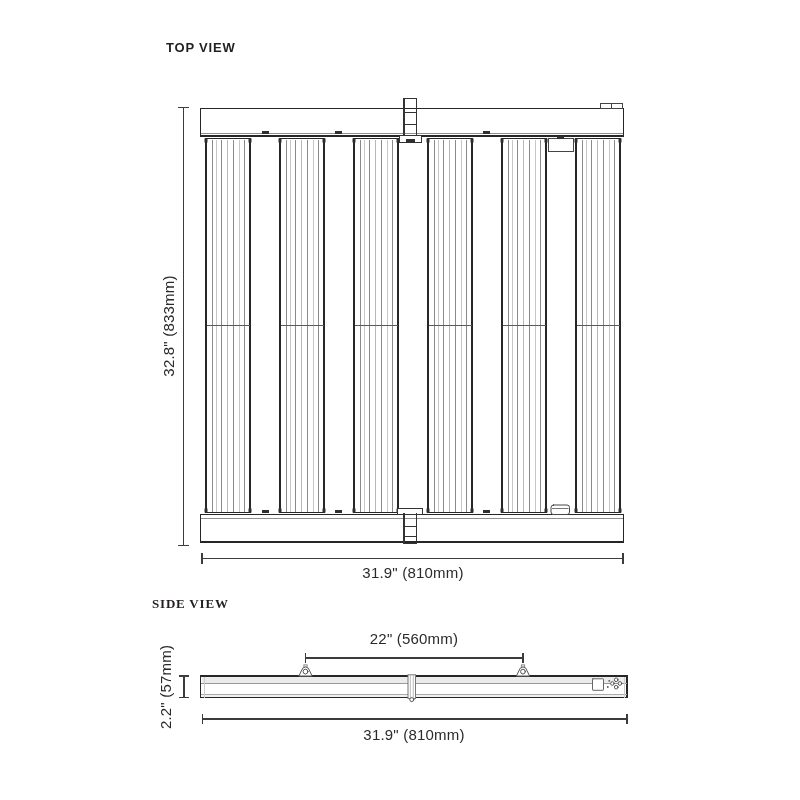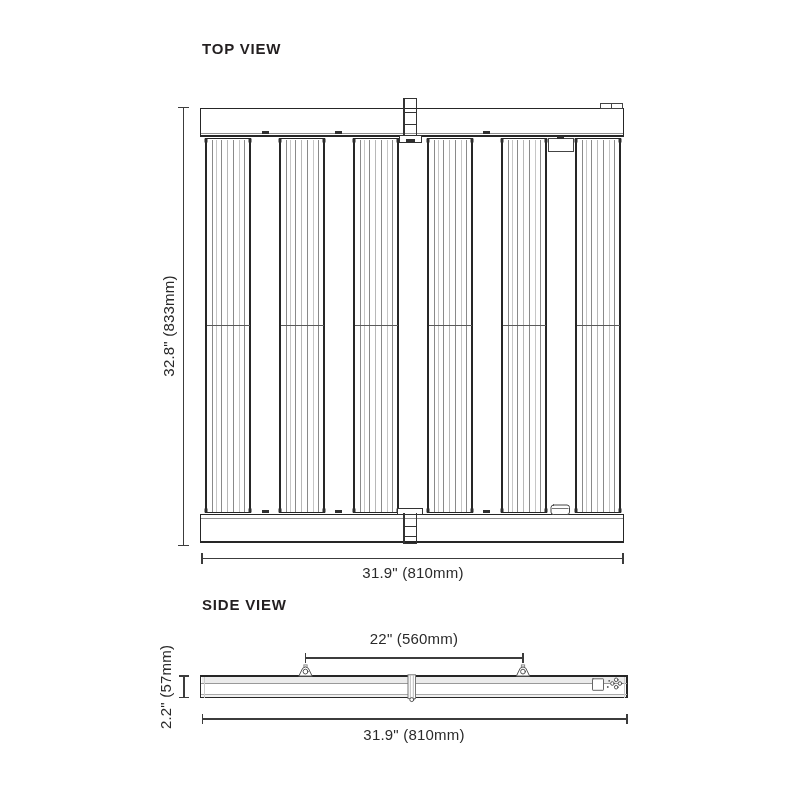--- a/index.html
+++ b/index.html
@@ -1,35 +1,35 @@
 <!DOCTYPE html>
 <html><head>
 <meta charset="utf-8">
 <style>
   html,body{margin:0;padding:0;background:#ffffff;}
   .canvas{position:relative;width:800px;height:800px;background:#ffffff;overflow:hidden;
           font-family:"Liberation Sans", sans-serif;color:#231f20;}
   svg{position:absolute;left:0;top:0;}
-  .view-title{position:absolute;font-size:15px;font-weight:700;letter-spacing:.8px;white-space:nowrap;margin-left:36px;}
+  .view-title{position:absolute;font-size:13px;font-weight:700;letter-spacing:.8px;white-space:nowrap;}
   .dim-label{position:absolute;font-size:15px;font-weight:400;letter-spacing:.2px;white-space:nowrap;color:#2a2a2a;}
   .dim-label.centered{transform:translateX(-50%);}
   .dim-label.vertical{transform:translate(-50%,-50%) rotate(-90deg);transform-origin:center center;}
 </style>
 </head>
 <body>
 
 <div class="canvas">
 
   <div class="view-title" style="left:166px;top:40px;">TOP VIEW</div>
 
   <div class="dim-label vertical" style="left:168px;top:326px;">32.8" (833mm)</div>
 
   <div class="dim-label centered" style="left:413px;top:564px;">31.9" (810mm)</div>
 
-  <div class="view-title" style="left:166px;top:596px;">SIDE VIEW</div>
+  <div class="view-title" style="left:152px;top:596px;font-family:Liberation Serif, serif;">SIDE VIEW</div>
 
   <div class="dim-label centered" style="left:414px;top:630px;">22" (560mm)</div>
 
   <div class="dim-label vertical" style="left:165px;top:687px;">2.2" (57mm)</div>
 
   <div class="dim-label centered" style="left:414px;top:726px;">31.9" (810mm)</div>
 
   <svg width="800" height="800" viewBox="0 0 800 800">
 
     <g stroke-linecap="square">

